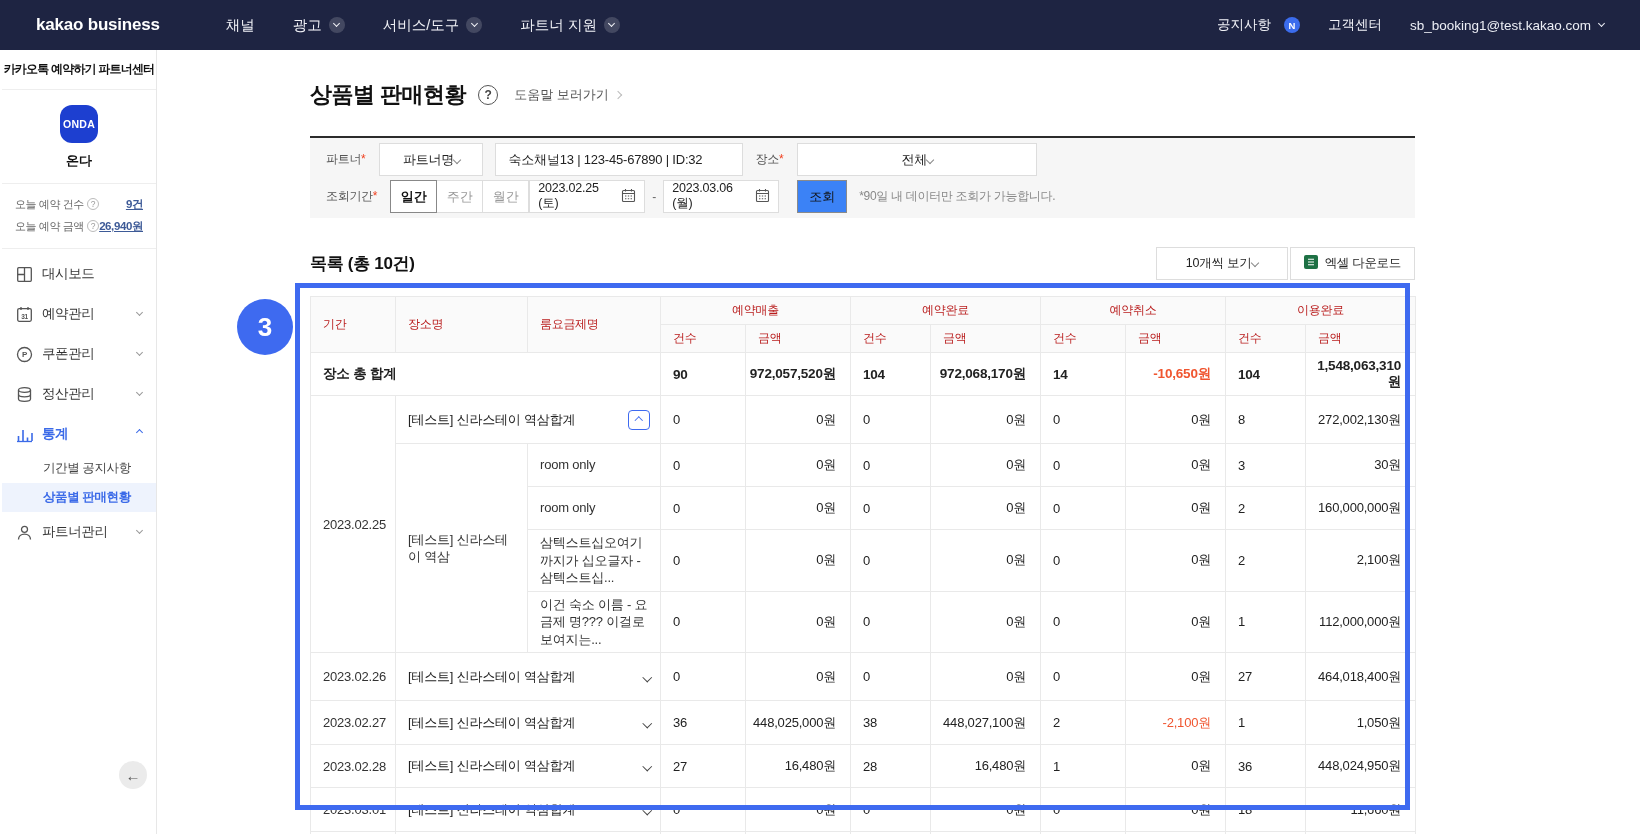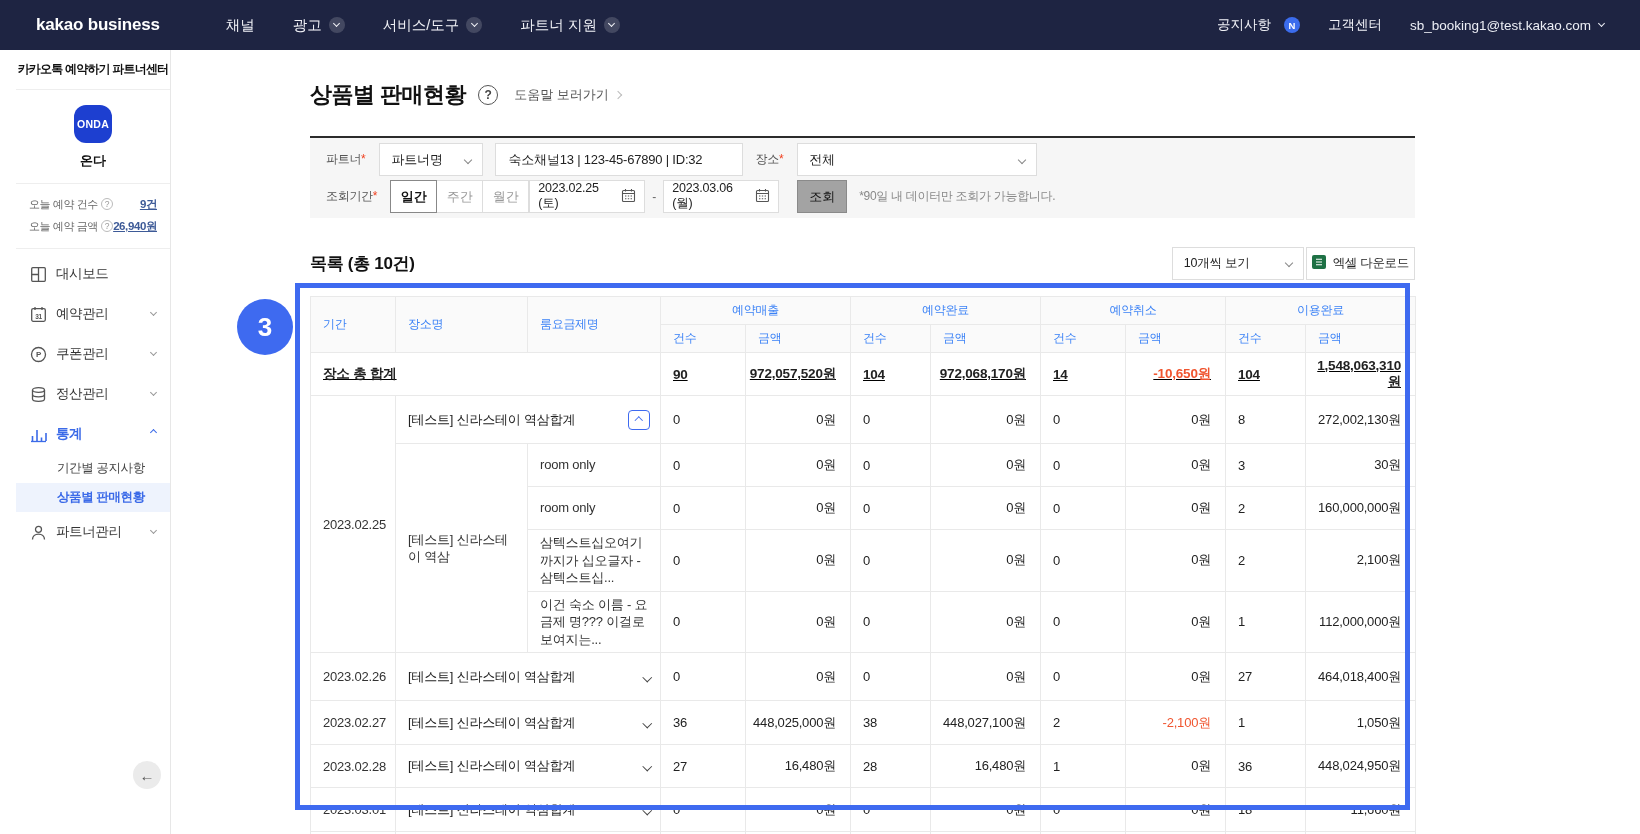--- a/index.html
+++ b/index.html
@@ -20,21 +20,21 @@
   .acct { display:flex; align-items:center; gap:8px; }
 
   
   .chev { display:inline-block; width:7px; height:7px; border-style:solid; border-color:currentColor;
     border-width:0 1.5px 1.5px 0; transform:rotate(45deg); }
   .chev.up { transform:rotate(-135deg); }
   .chev.right { transform:rotate(-45deg); }
   .chev.sm { width:5px; height:5px; border-width:0 1.3px 1.3px 0; margin-top:-3px; }
 
   
-  .sidebar { position:absolute; top:50px; left:16px; width:155px; bottom:0; background:#fff;
+  .sidebar { position:absolute; top:50px; left:2px; width:155px; bottom:0; background:#fff;
     border-right:1px solid #e7e7e7; z-index:10; }
   .sb-title { height:40px; display:flex; align-items:center; justify-content:center; font-size:12px;
     font-weight:700; letter-spacing:-.8px; border-bottom:1px solid #eee; color:#111; white-space:nowrap; overflow:hidden; }
   .sb-profile { padding:15px 0 13px; text-align:center; border-bottom:1px solid #eee; }
   .onda-logo { width:38px; height:38px; border-radius:12px; background:#1d3fd0; color:#fff; font-weight:700;
     font-size:10.5px; display:inline-flex; align-items:center; justify-content:center; letter-spacing:.3px;text-align:right; }
   .sb-name { margin-top:9px; font-size:13px; font-weight:700; color:#111; }
   .sb-stats { padding:9px 13px 11px; border-bottom:1px solid #eee; }
   .stat-row { display:flex; align-items:center; font-size:11px; color:#666; height:22px; letter-spacing:-.4px; }
   .q { width:12px; height:12px; border-radius:50%; border:1px solid #bbb; color:#999; font-size:8.5px;
@@ -63,74 +63,74 @@
     font-weight:700; display:flex; align-items:center; justify-content:center; cursor:pointer; }
   .help-link { font-size:13px; color:#555; display:flex; align-items:center; gap:6px; margin-left:4px; cursor:pointer; }
   .help-link .chev { color:#bbb; width:6px; height:6px; }
 
   .filter-box { margin-top:28px; background:#f6f6f6; border-top:2px solid #2b2b2b; padding:3px 8px; }
   .f-row { display:flex; align-items:center; height:37px; }
   .f-label { font-size:12px; color:#555; margin:0 14px 0 8px; white-space:nowrap; letter-spacing:-.3px; }
   .req { color:#f0401f; }
   .ctrl { height:33px; background:#fff; border:1px solid #ddd; display:flex; align-items:center;
     font-size:13px; color:#222; letter-spacing:-.2px; }
-  .select { justify-content:space-between; padding:0 11px; cursor:pointer; }
+  .select { justify-content:center; padding:0 11px; cursor:pointer; }
   .select .chev { color:#888; width:6px; height:6px; }
   .partner-select { width:104px; }
   .partner-input { width:248px; padding:0 12px; margin-left:12px; white-space:nowrap; overflow:hidden; }
   .place-label { margin-left:12px; }
   .place-select { width:240px; }
   .seg { display:flex; }
   .seg-btn { width:47px; height:33px; background:#fff; border:1px solid #ddd; margin-left:-1px;
     display:flex; align-items:center; justify-content:center; font-size:13px; color:#999; cursor:pointer; }
   .seg-btn.active { border-color:#888; color:#111; font-weight:700; position:relative; z-index:1; }
   .date-input { width:116px; justify-content:space-between; padding:0 8px; margin-left:0; font-size:12.5px; cursor:pointer; }
   .date-input.second { margin-left:0; }
   .dash { margin:0 7px; color:#666; font-size:12px; }
-  .search-btn { width:50px; height:33px; background:#a3a3a3; border:1px solid #8a8a8a; font-size:13px; color:#111;
+  .search-btn { width:50px; height:33px; background:#3b82f6; border:1px solid #8a8a8a; font-size:13px; color:#111;
     display:flex; align-items:center; justify-content:center; margin-left:18px; cursor:pointer; font-weight:500; }
   .f-note { font-size:12px; color:#888; margin-left:12px; letter-spacing:-.3px; }
 
   .list-head { margin-top:28px; display:flex; align-items:center; height:34px; }
   .list-title { font-size:17px; font-weight:700; color:#111; letter-spacing:-.3px; }
   .list-controls { margin-left:auto; display:flex; gap:2px; }
   .pagesize-select { width:132px; font-size:12.5px; }
   .excel-btn { height:33px; border:1px solid #ddd; background:#fff; display:flex; align-items:center; gap:7px;
-    padding:0 5px; font-size:12.5px; color:#222; cursor:pointer; letter-spacing:-.3px; }
+    padding:0 13px; font-size:12.5px; color:#222; cursor:pointer; letter-spacing:-.3px; }
 
   
   .table-wrap { position:relative; margin-top:16px; }
   .anno-rect { position:absolute; left:-15px; top:-13px; width:1115px; height:527px;
     border:5px solid #3e6af0; pointer-events:none; z-index:5; }
   .anno-circle { position:absolute; left:-73px; top:3px; width:56px; height:56px; border-radius:50%;
     background:#3e6af0; color:#fff; font-size:26px; font-weight:700; display:flex; align-items:center;
     justify-content:center; z-index:6; }
 
   table.sales { width:1105px; border-collapse:collapse; table-layout:fixed; }
   .sales th, .sales td { border:1px solid #e9e9e9; }
-  .sales thead th { background:#fafafa; color:#3b82f6; font-weight:400; font-size:12px; height:28px; letter-spacing:-.3px; }
+  .sales thead th { background:#fafafa; color:#b91c1c; font-weight:400; font-size:12px; height:28px; letter-spacing:-.3px; }
   th.tl { text-align:left; padding-left:12px; }
   th.grp { text-align:center; }
   .sales td { font-size:13px; color:#222; vertical-align:middle; letter-spacing:-.2px; }
   td.period { padding-left:12px; color:#333; }
   td.total-label { padding-left:12px; font-weight:700; font-size:13.5px; }
   td.place-cell { padding:0 10px 0 12px; }
   .pc { display:flex; align-items:center; width:100%; }
   .pc > span { white-space:nowrap; overflow:hidden; }
   td.plan { padding:4px 10px 4px 12px; color:#333; line-height:1.35; }
   td.cnt { padding-left:12px; }
   td.amt { padding-right:14px; text-align:right; }
   tr.total-row td { font-weight:700; font-size:13.5px; }
   td.neg { color:#f0552f; }
   .row-chev { margin-left:auto; color:#444; width:6.5px; height:6.5px; border:none; background:none; padding:0; cursor:pointer; }
   .row-chev .chev { color:#444; width:6.5px; height:6.5px; display:block; }
   .expand-btn { width:22px; height:20px; border:1.5px solid #3e6af0; border-radius:4px; background:#fff;
     display:flex; align-items:center; justify-content:center; margin-left:auto; cursor:pointer; padding:0; }
   .expand-btn .chev { color:#3e6af0; width:5.5px; height:5.5px; margin-top:2px; }
-  tr.h-total { height:43px;text-decoration:underline; } tr.h-grp { height:48px; } tr.h-ro { height:43px; }
+  tr.h-total { height:43px; } tr.h-grp { height:48px; } tr.h-ro { height:43px; }
   tr.h-two { height:53px; } tr.h-day26 { height:48px; } tr.h-day { height:44px; }
   tr.h-d28 { height:43px; } tr.h-partial { height:42px; }
 </style>
 </head>
 <body>
 
 <div class="topbar">
   <div class="logo">kakao business</div>
   <div class="top-menu">
     <div class="top-item">

